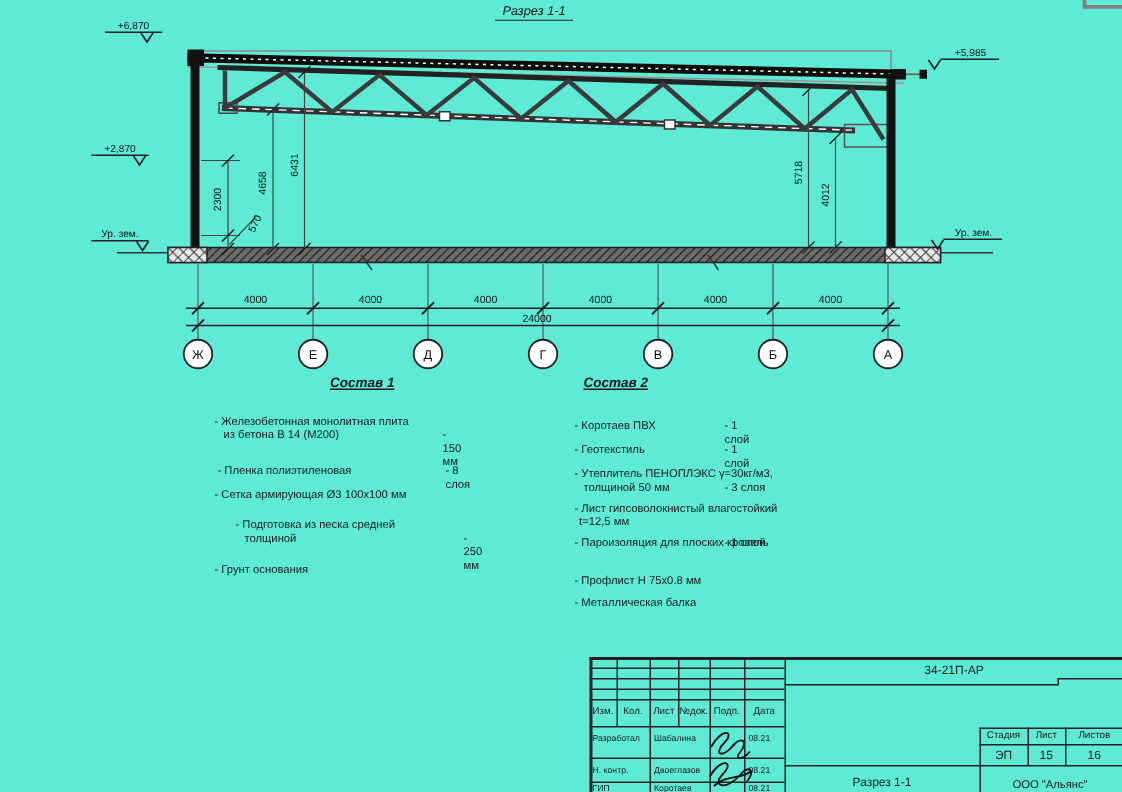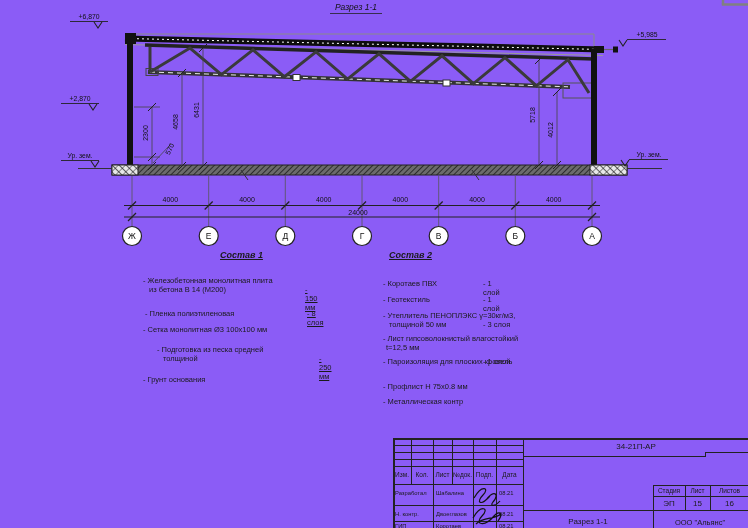--- a/index.html
+++ b/index.html
@@ -1,25 +1,25 @@
 <!DOCTYPE html>
 <html><head>
 <meta charset="utf-8">
 <style>
   html,body{margin:0;padding:0;background:#fff;}
-  #sheet{position:relative;width:748px;height:528px;background:#8b5cf6;overflow:hidden;
+  #sheet{position:relative;width:748px;height:528px;background:#5eead4;overflow:hidden;
          font-family:"Liberation Sans", sans-serif;color:#1a1a1a;}
   svg{position:absolute;left:0;top:0;}
   .abs{position:absolute;white-space:nowrap;}
   
   .sostav-title{font-size:9px;font-style:italic;font-weight:bold;text-decoration:underline;}
   .sostav-item{position:absolute;font-size:7.5px;line-height:9px;}
   .sostav-item .val{position:absolute;top:0;}
   .sostav-item .val.on-l2{top:9px;}
-  #sostav1 .val{left:162px;text-decoration:underline;}
+  #sostav1 .val{left:152px;}
   #sostav2 .val{left:100px;}
   
   #titleblock{position:absolute;left:393px;top:438px;width:356px;height:84px;font-size:6.5px;}
   #titleblock .h{position:absolute;height:1px;background:#222;}
   #titleblock .v{position:absolute;width:1px;background:#222;}
   #titleblock .t{position:absolute;white-space:nowrap;}
   .tc{transform:translateX(-50%);}
 </style>
 </head>
 <body>
@@ -218,21 +218,21 @@
     <div class="sostav-item" style="left:143px;top:276px;">
       <span style="display:block">- Железобетонная  монолитная плита</span>
       <span style="display:block;padding-left:6px">из бетона В 14 (М200)</span>
       <span class="val on-l2">- 150 мм</span>
     </div>
     <div class="sostav-item" style="left:145px;top:309px;">
       <span style="display:block">- Пленка полиэтиленовая</span>
       <span class="val">- 8 слоя</span>
     </div>
     <div class="sostav-item" style="left:143px;top:325px;">
-      <span style="display:block">- Сетка монолитная Ø3 100х100 мм</span>
+      <span style="display:block">- Сетка армирующая Ø3 100х100 мм</span>
     </div>
     <div class="sostav-item" style="left:143px;top:345px;margin-left:14px;">
       <span style="display:block">- Подготовка из песка средней</span>
       <span style="display:block;padding-left:6px">толщиной</span>
       <span class="val on-l2">- 250 мм</span>
     </div>
     <div class="sostav-item" style="left:143px;top:375px;">
       <span style="display:block">- Грунт основания</span>
     </div>
   </div>
@@ -257,21 +257,21 @@
       <span style="display:block;padding-left:3px">t=12,5 мм</span>
     </div>
     <div class="sostav-item" style="left:383px;top:357px;">
       <span style="display:block">- Пароизоляция для плоских кровель</span>
       <span class="val">- 1 слой</span>
     </div>
     <div class="sostav-item" style="left:383px;top:382px;">
       <span style="display:block">- Профлист Н 75х0.8 мм</span>
     </div>
     <div class="sostav-item" style="left:383px;top:397px;">
-      <span style="display:block">- Металлическая контр</span>
+      <span style="display:block">- Металлическая балка</span>
     </div>
   </div>
 
   <div id="titleblock">
 
     <div class="h" style="left:0;top:0;width:356px;height:1.5px"></div>
     <div class="v" style="left:0;top:0;height:91px;width:1.5px"></div>
     <div class="v" style="left:130px;top:0;height:91px"></div>
 
     <div class="h" style="left:0;top:7px;width:130px"></div>

